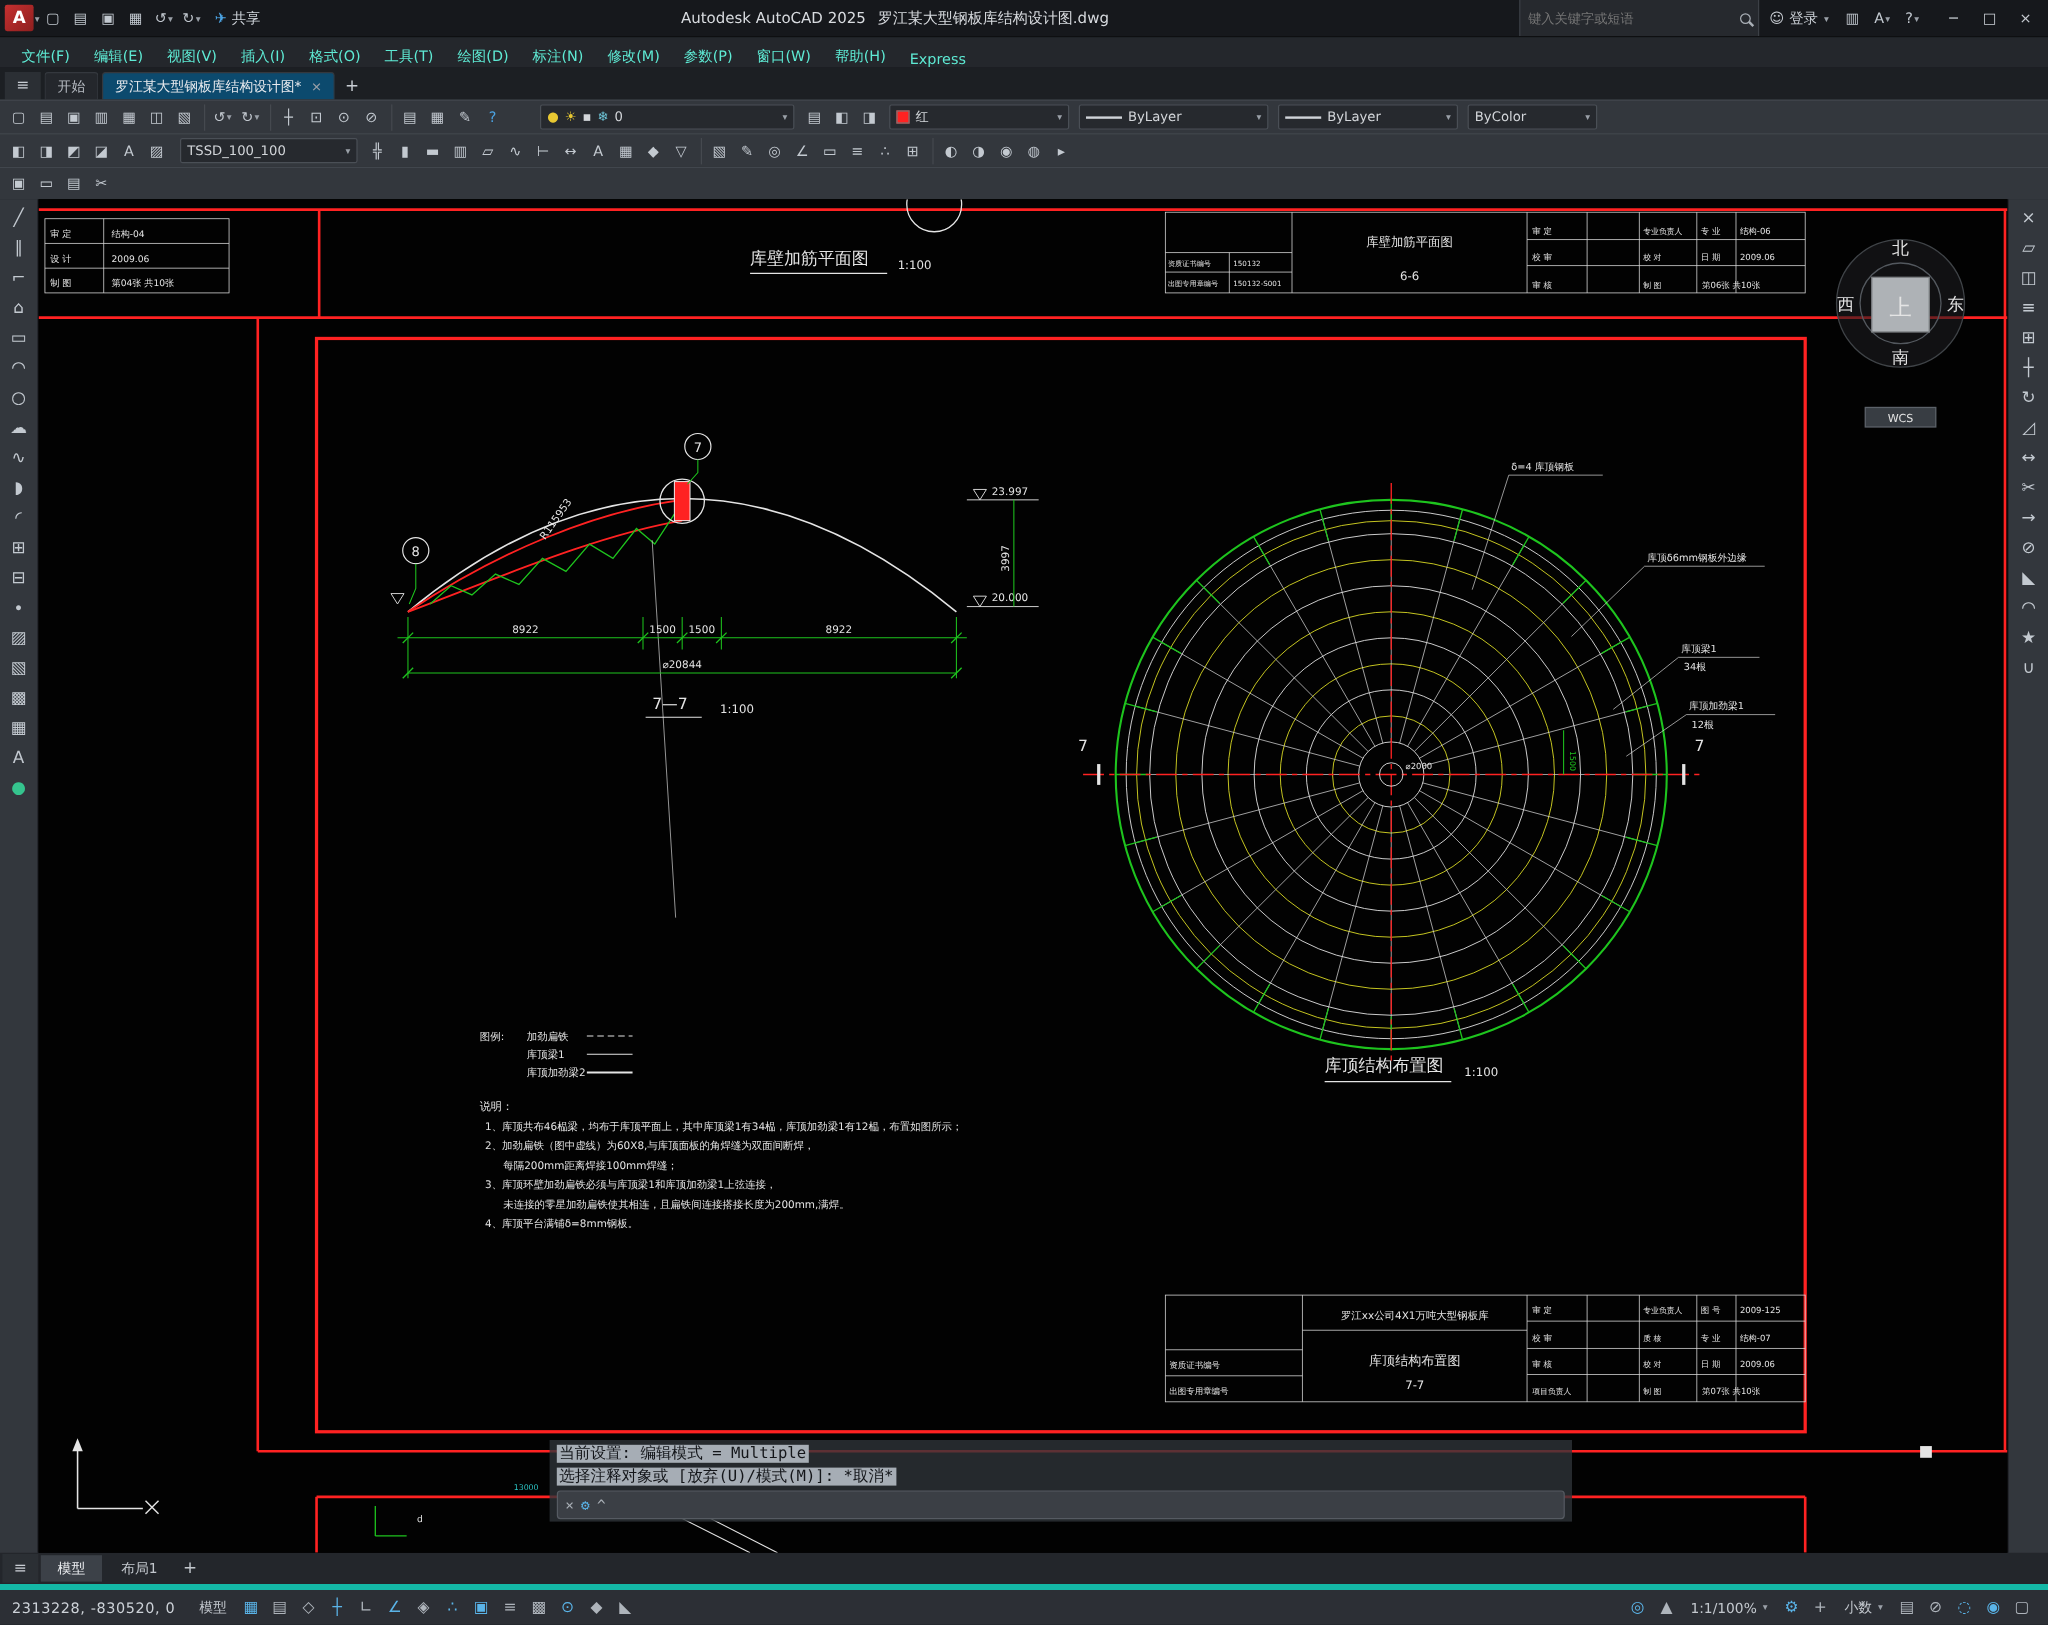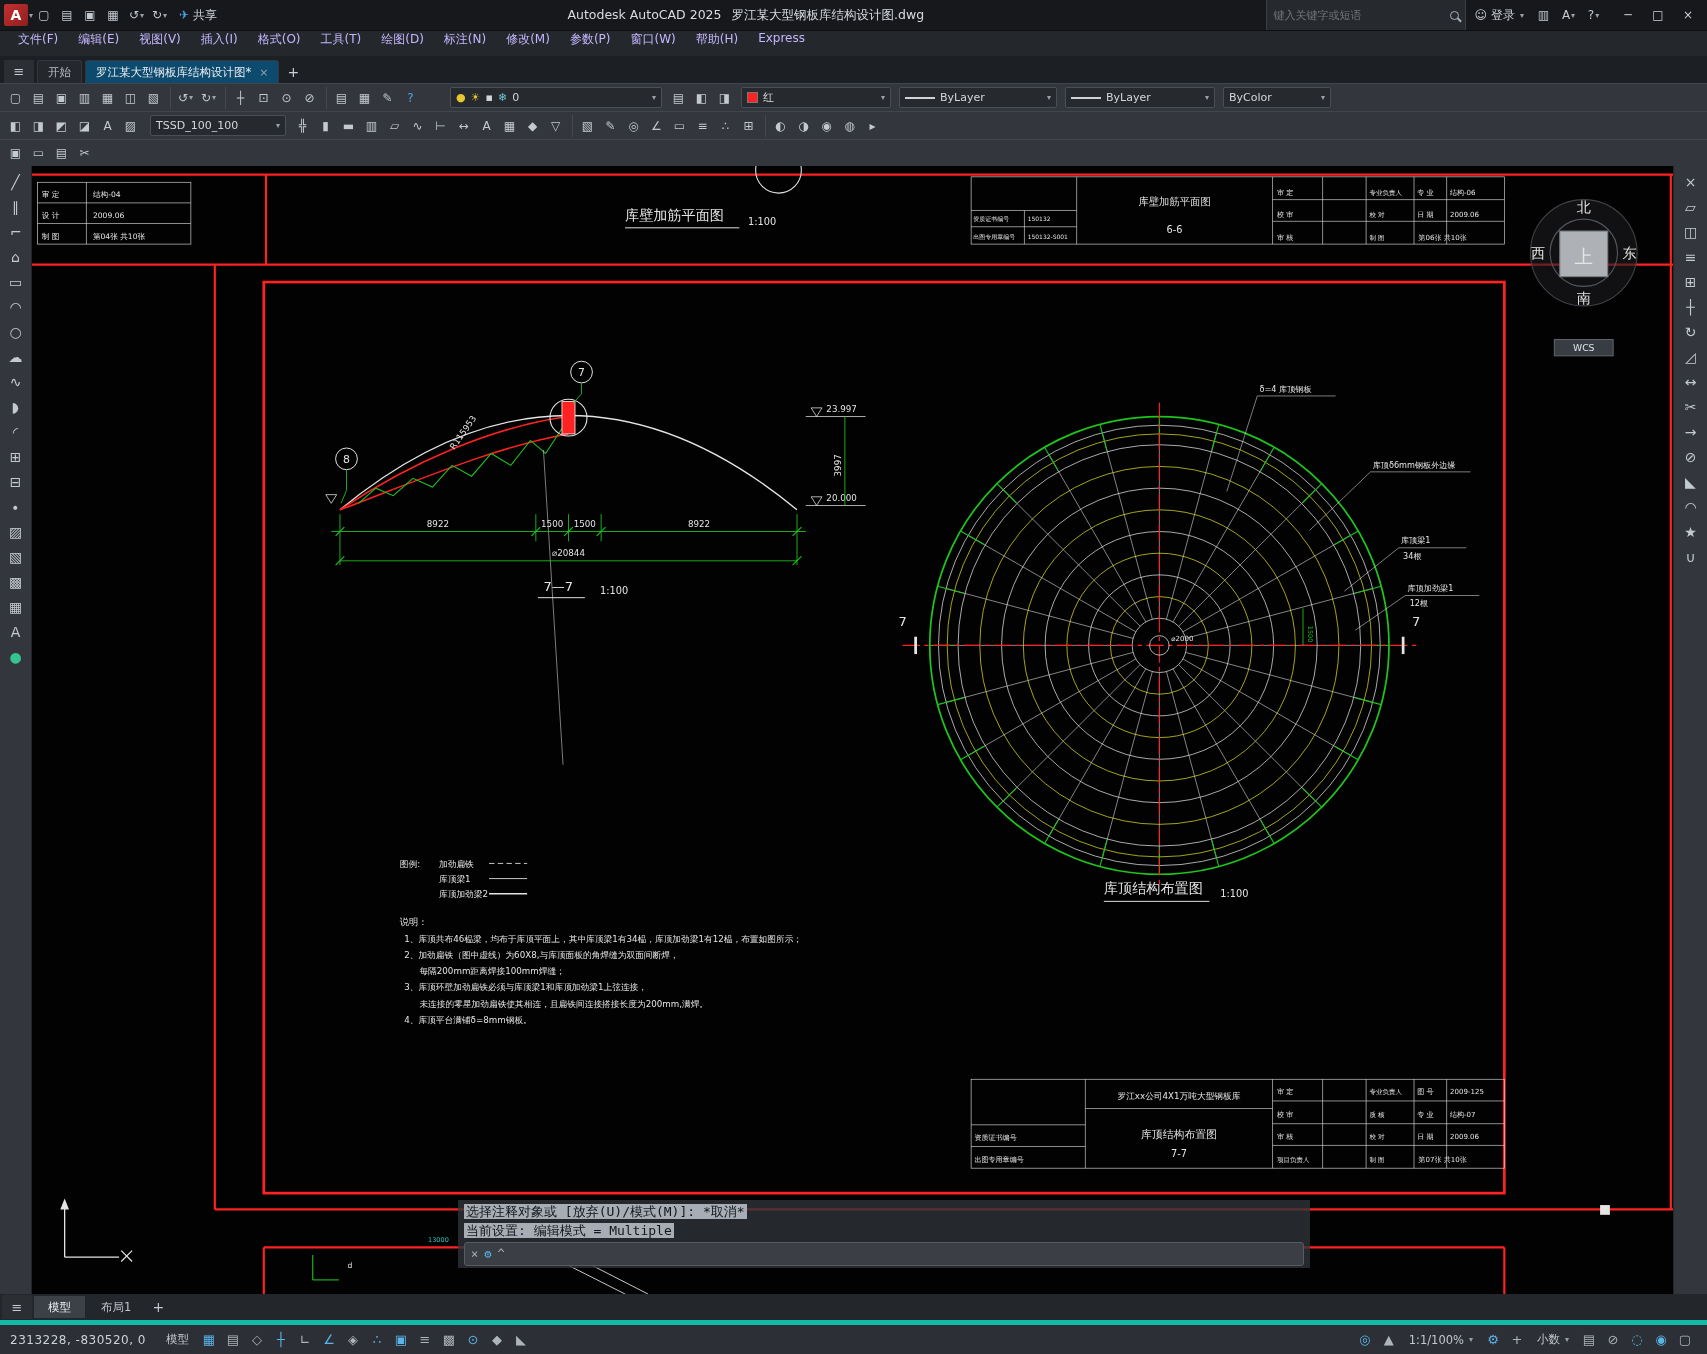--- a/index.html
+++ b/index.html
@@ -33,21 +33,21 @@
   .mag{width:9px;height:9px;border:1.5px solid #aab0b7;border-radius:50%;position:relative;flex:0 0 auto}
   .mag::after{content:"";position:absolute;width:5px;height:1.5px;background:#aab0b7;
     transform:rotate(45deg);right:-4px;bottom:-2px}
   .signin{display:flex;align-items:center;gap:4px;padding:0 6px;font-size:12px}
   .winbtns{display:flex;margin-left:6px}
   .winbtn{width:30px;height:28px;font-size:12px;color:#c9ced4}
 
   
   .menubar{height:26px;background:#24272c;display:flex;align-items:center;padding-left:8px;
     border-top:1px solid #0e0f11}
-  .menu-item{padding:0 10px;font-size:12px;color:#c4b5fd;height:100%;display:flex;align-items:flex-start;cursor:pointer}
+  .menu-item{padding:0 10px;font-size:12px;color:#5eead4;height:100%;display:flex;align-items:flex-end;cursor:pointer}
 
   
   .tabbar{height:27px;background:#1c1f23;display:flex;align-items:flex-end;padding-left:4px;gap:3px}
   .tab-menu{width:30px;height:23px;background:#2b2f34;color:#c9ced4;font-size:13px}
   .ftab{height:23px;padding:0 10px;display:flex;align-items:center;gap:8px;background:#24272c;
     color:#b9bec5;font-size:11.5px;border:1px solid #34383e;border-bottom:none;border-radius:3px 3px 0 0;cursor:pointer}
   .ftab.active{background:#0c4a6e;color:#e8eaee}
   .tab-close{font-size:11px;color:#9aa0a8}
   .tab-add{width:22px;height:23px;color:#c9ced4;font-size:14px}
 
@@ -60,21 +60,21 @@
   .g{display:inline-flex;align-items:center;justify-content:center}
   .combo{height:21px;background:#26292e;border:1px solid #4a4f56;display:flex;align-items:center;gap:5px;
     padding:0 5px;font-size:11px;color:#d3d6da;margin:0 3px;border-radius:2px;cursor:pointer}
   .combo .caret{margin-left:auto}
   .combo-val{white-space:nowrap}
   .layer-combo{width:212px;margin-left:26px}
   .color-combo{width:150px}
   .lt-combo{width:158px}
   .lw-combo{width:150px}
   .ps-combo{width:108px}
-  .style-combo{width:136px;margin-left:6px}
+  .style-combo{width:148px;margin-left:6px}
   .swatch{width:11px;height:11px;background:var(--frame-red);border:1px solid #777;flex:0 0 auto}
   .ltline{width:30px;height:0;border-top:2px solid #cfd3d8;flex:0 0 auto}
   .yellow{color:#e8c832}
   .cyanish{color:#6fc7da}
 
   
   .main{flex:1;display:flex;min-height:0;position:relative}
   .sidebar{width:32px;background:#33373d;border-right:1px solid #22252a;display:flex;flex-direction:column;
     align-items:center;padding-top:3px;flex:0 0 auto}
   .sidebar.right{width:34px;border-left:1px solid #22252a;border-right:none}
@@ -869,22 +869,22 @@
           <text x="1384" y="85" font-size="13" text-anchor="middle" fill="#c2c7cc">西</text>
           <text x="1468" y="85" font-size="13" text-anchor="middle" fill="#c2c7cc">东</text>
           <rect x="1404" y="60" width="44" height="42" fill="#aeb2b6" stroke="#7d8184" stroke-width="1"></rect>
           <text x="1426" y="89" font-size="17" text-anchor="middle" fill="#2e3237">上</text>
           <rect x="1399" y="160" width="54" height="15" fill="#383d43" stroke="#5c6269" stroke-width="1"></rect>
           <text x="1426" y="171" font-size="8.5" text-anchor="middle" fill="#c6cbd1">WCS</text>
         </g>
       </svg>
 
       <div class="cmd-panel">
+        <div class="cmd-line"><span class="cmd-hl2">当前设置: 编辑模式 = Multiple</span></div>
         <div class="cmd-line"><span class="cmd-hl2">选择注释对象或 [放弃(U)/模式(M)]: *取消*</span></div>
-        <div class="cmd-line"><span class="cmd-hl2">当前设置: 编辑模式 = Multiple</span></div>
         <div class="cmd-input">
           <span class="g">×</span>
           <span class="g blue">⚙</span>
           <span class="g">^</span>
         </div>
       </div>
     </div>
 
     <div class="sidebar right">
       <button class="vbtn">

